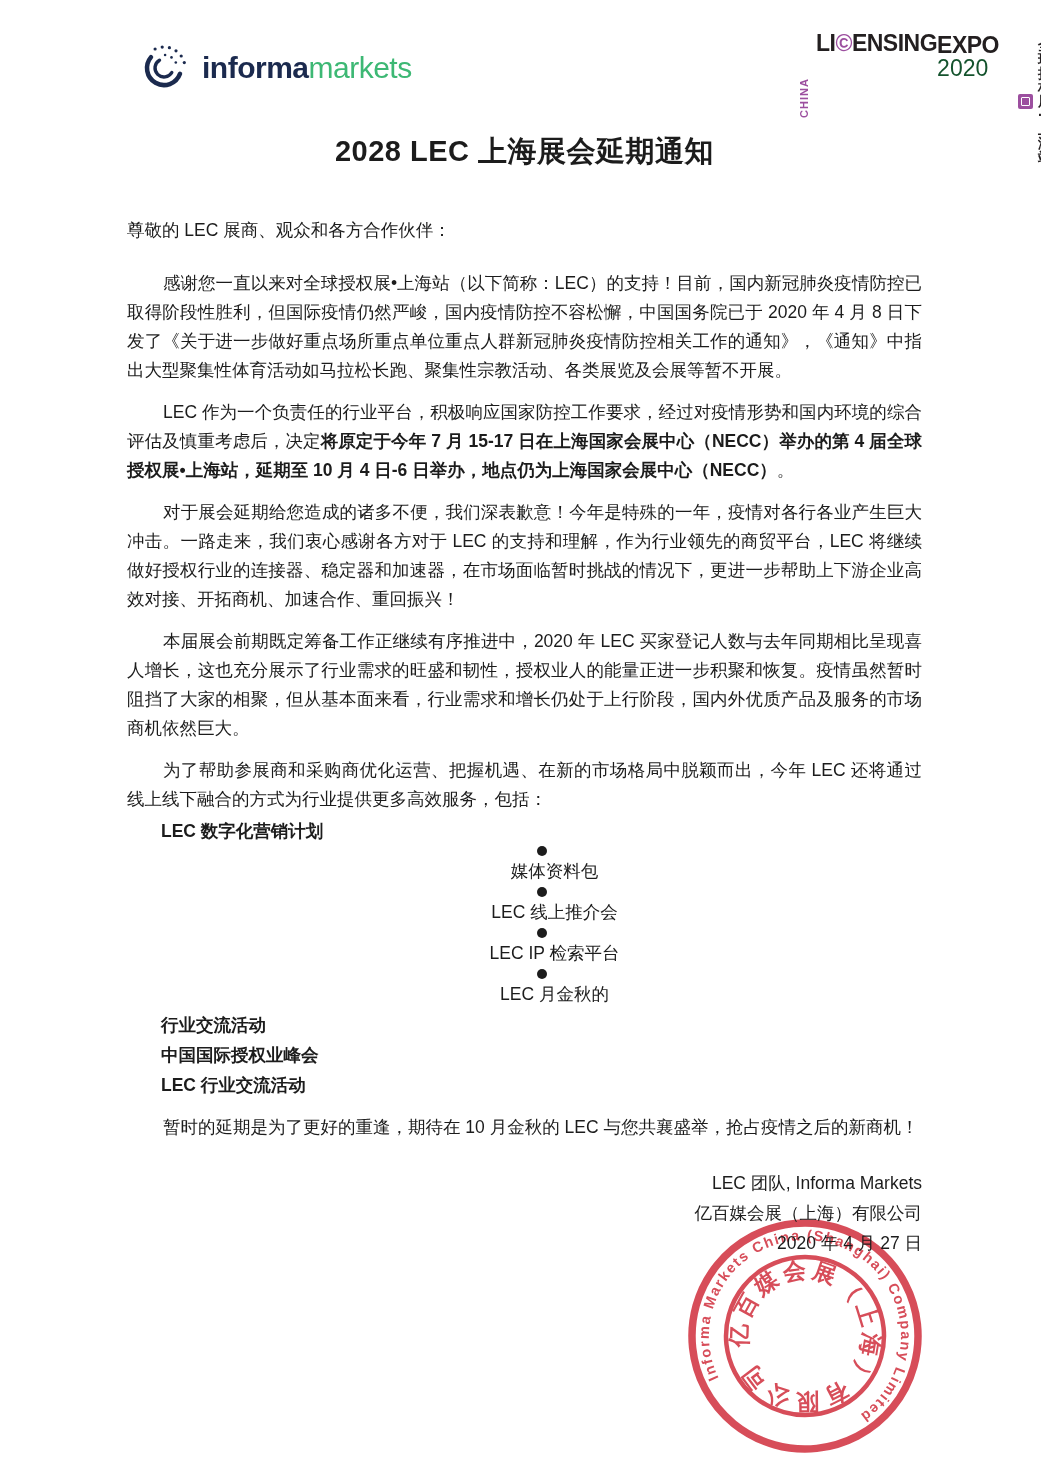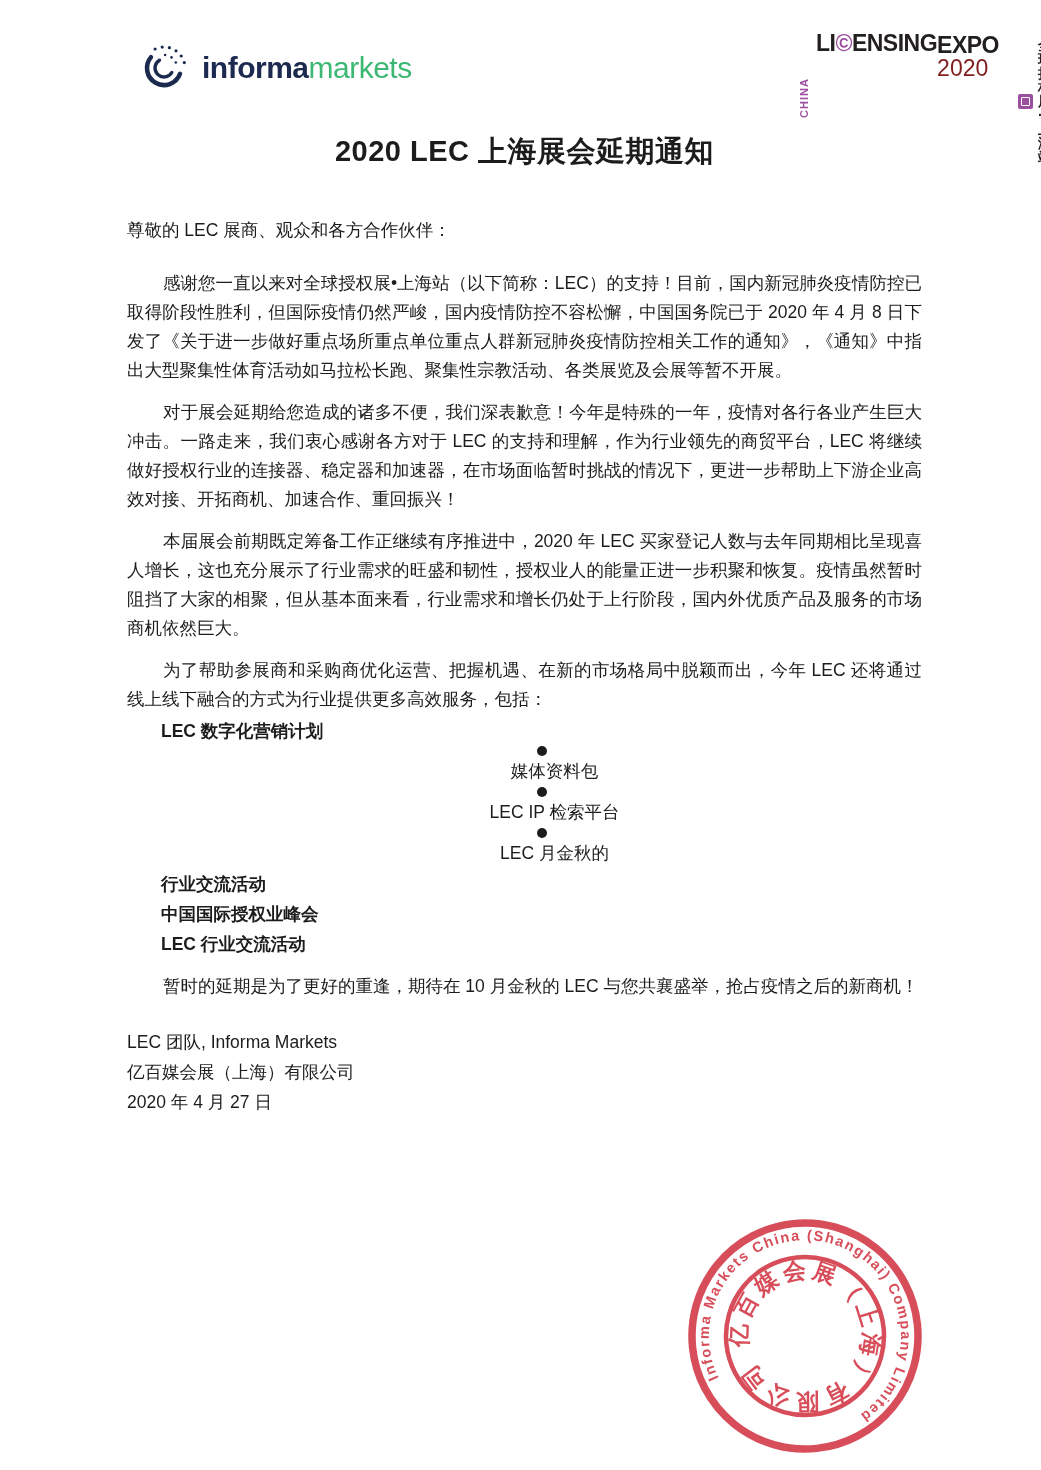--- a/index.html
+++ b/index.html
@@ -13,37 +13,37 @@
   .informa-logo{position:absolute;left:140px;top:40px;display:flex;align-items:center;gap:10px;}
   .informa-word{font-size:30px;font-weight:bold;color:#1b2a4e;letter-spacing:-0.5px;}
   .markets-word{font-size:30px;font-weight:400;color:#3db874;letter-spacing:-0.5px;}
   .cle-logo{position:absolute;left:796px;top:32px;display:flex;gap:4px;}
   .cle-china{width:16px;display:flex;align-items:center;justify-content:center;}
   .cle-china span{display:block;transform:rotate(-90deg);font-size:11px;font-weight:bold;color:#9c4f9f;letter-spacing:1px;white-space:nowrap;}
   .cle-main{display:flex;flex-direction:row;line-height:1;}
   .cle-row1{font-size:23px;font-weight:900;color:#231f20;letter-spacing:-0.5px;}
   .cle-row1 .c-sym{color:#9c4f9f;}
   .cle-row2{font-size:23px;font-weight:900;color:#231f20;letter-spacing:-0.5px;margin-top:2px;}
-  .cle-row2 .year{color:#7f1d1d;font-weight:300;letter-spacing:0;}
+  .cle-row2 .year{color:#14532d;font-weight:300;letter-spacing:0;}
   .cle-row3{display:flex;align-items:center;gap:5px;margin-top:6px;padding-left:19px;}
   .cle-mark{width:15px;height:15px;background:#9c4f9f;border-radius:2px;position:relative;flex:0 0 auto;}
   .cle-mark::after{content:"";position:absolute;inset:3px;border:1.5px solid #fff;border-radius:1px;}
   .cle-sub{font-size:14px;font-weight:bold;color:#231f20;letter-spacing:0.5px;}
   
   .content{position:absolute;top:120px;left:127px;width:795px;}
   .doc-title{text-align:center;font-size:29px;font-weight:bold;margin:12px 0 44px 0;letter-spacing:0.5px;}
   .salutation{font-size:17.5px;line-height:29px;margin-bottom:24px;}
   .para{font-size:17.5px;line-height:29px;text-align:justify;margin:0 0 13px 0;text-indent:36px;}
   .bold{font-weight:bold;}
   .list-heading{font-size:17.5px;line-height:30px;font-weight:bold;padding-left:34px;}
   .bullet-row{display:flex;align-items:center;padding-left:60px;line-height:31px;font-size:17.5px;flex-direction:column;}
   .bullet-dot{width:10px;height:10px;border-radius:50%;background:#1c1c1c;margin-right:25px;flex:0 0 auto;}
   .after-list{margin-top:0;}
   
-  .signature{position:relative;z-index:2;font-size:17.5px;line-height:30px;margin-top:26px;}
+  .signature{position:relative;z-index:2;text-align:right;font-size:17.5px;line-height:30px;margin-top:26px;}
   
   .stamp{position:absolute;left:683px;top:1212px;width:245px;height:250px;z-index:1;opacity:0.93;}
 </style>
 </head>
 <body>
 
 <div class="page">
 
   <div class="header">
 
@@ -76,38 +76,43 @@
         <div class="cle-row3">
           <span class="cle-mark"></span>
           <span class="cle-sub">全球授权展·上海站</span>
         </div>
       </div>
     </div>
   </div>
 
   <div class="content">
 
-    <div class="doc-title">2020 LEC 上海展会延期通知</div>
+    <div class="doc-title">2028 LEC 上海展会延期通知</div>
 
     <div class="salutation">尊敬的 LEC 展商、观众和各方合作伙伴：</div>
 
     <p class="para">感谢您一直以来对全球授权展•上海站（以下简称：LEC）的支持！目前，国内新冠肺炎疫情防控已取得阶段性胜利，但国际疫情仍然严峻，国内疫情防控不容松懈，中国国务院已于 2020 年 4 月 8 日下发了《关于进一步做好重点场所重点单位重点人群新冠肺炎疫情防控相关工作的通知》，《通知》中指出大型聚集性体育活动如马拉松长跑、聚集性宗教活动、各类展览及会展等暂不开展。</p>
 
+    <p class="para"><span>LEC 作为一个负责任的行业平台，积极响应国家防控工作要求，经过对疫情形势和国内环境的综合评估及慎重考虑后，决定</span><span class="bold">将原定于今年 7 月 15-17 日在上海国家会展中心（NECC）举办的第 4 届全球授权展•上海站，延期至 10 月 4 日-6 日举办，地点仍为上海国家会展中心（NECC）</span><span>。</span></p>
 
     <p class="para">对于展会延期给您造成的诸多不便，我们深表歉意！今年是特殊的一年，疫情对各行各业产生巨大冲击。一路走来，我们衷心感谢各方对于 LEC 的支持和理解，作为行业领先的商贸平台，LEC 将继续做好授权行业的连接器、稳定器和加速器，在市场面临暂时挑战的情况下，更进一步帮助上下游企业高效对接、开拓商机、加速合作、重回振兴！</p>
 
     <p class="para">本届展会前期既定筹备工作正继续有序推进中，2020 年 LEC 买家登记人数与去年同期相比呈现喜人增长，这也充分展示了行业需求的旺盛和韧性，授权业人的能量正进一步积聚和恢复。疫情虽然暂时阻挡了大家的相聚，但从基本面来看，行业需求和增长仍处于上行阶段，国内外优质产品及服务的市场商机依然巨大。</p>
 
     <p class="para" style="margin-bottom:2px;">为了帮助参展商和采购商优化运营、把握机遇、在新的市场格局中脱颖而出，今年 LEC 还将通过线上线下融合的方式为行业提供更多高效服务，包括：</p>
 
     <div class="list-heading">LEC 数字化营销计划</div>
 
     <div class="bullet-row">
       <span class="bullet-dot"></span>
       <span>媒体资料包</span>
+    </div>
+    <div class="bullet-row">
+      <span class="bullet-dot"></span>
+      <span>LEC 线上推介会</span>
     </div>
     <div class="bullet-row">
       <span class="bullet-dot"></span>
       <span>LEC IP 检索平台</span>
     </div>
     <div class="bullet-row">
       <span class="bullet-dot"></span>
       <span>LEC 月金秋的</span>
     </div>
 

